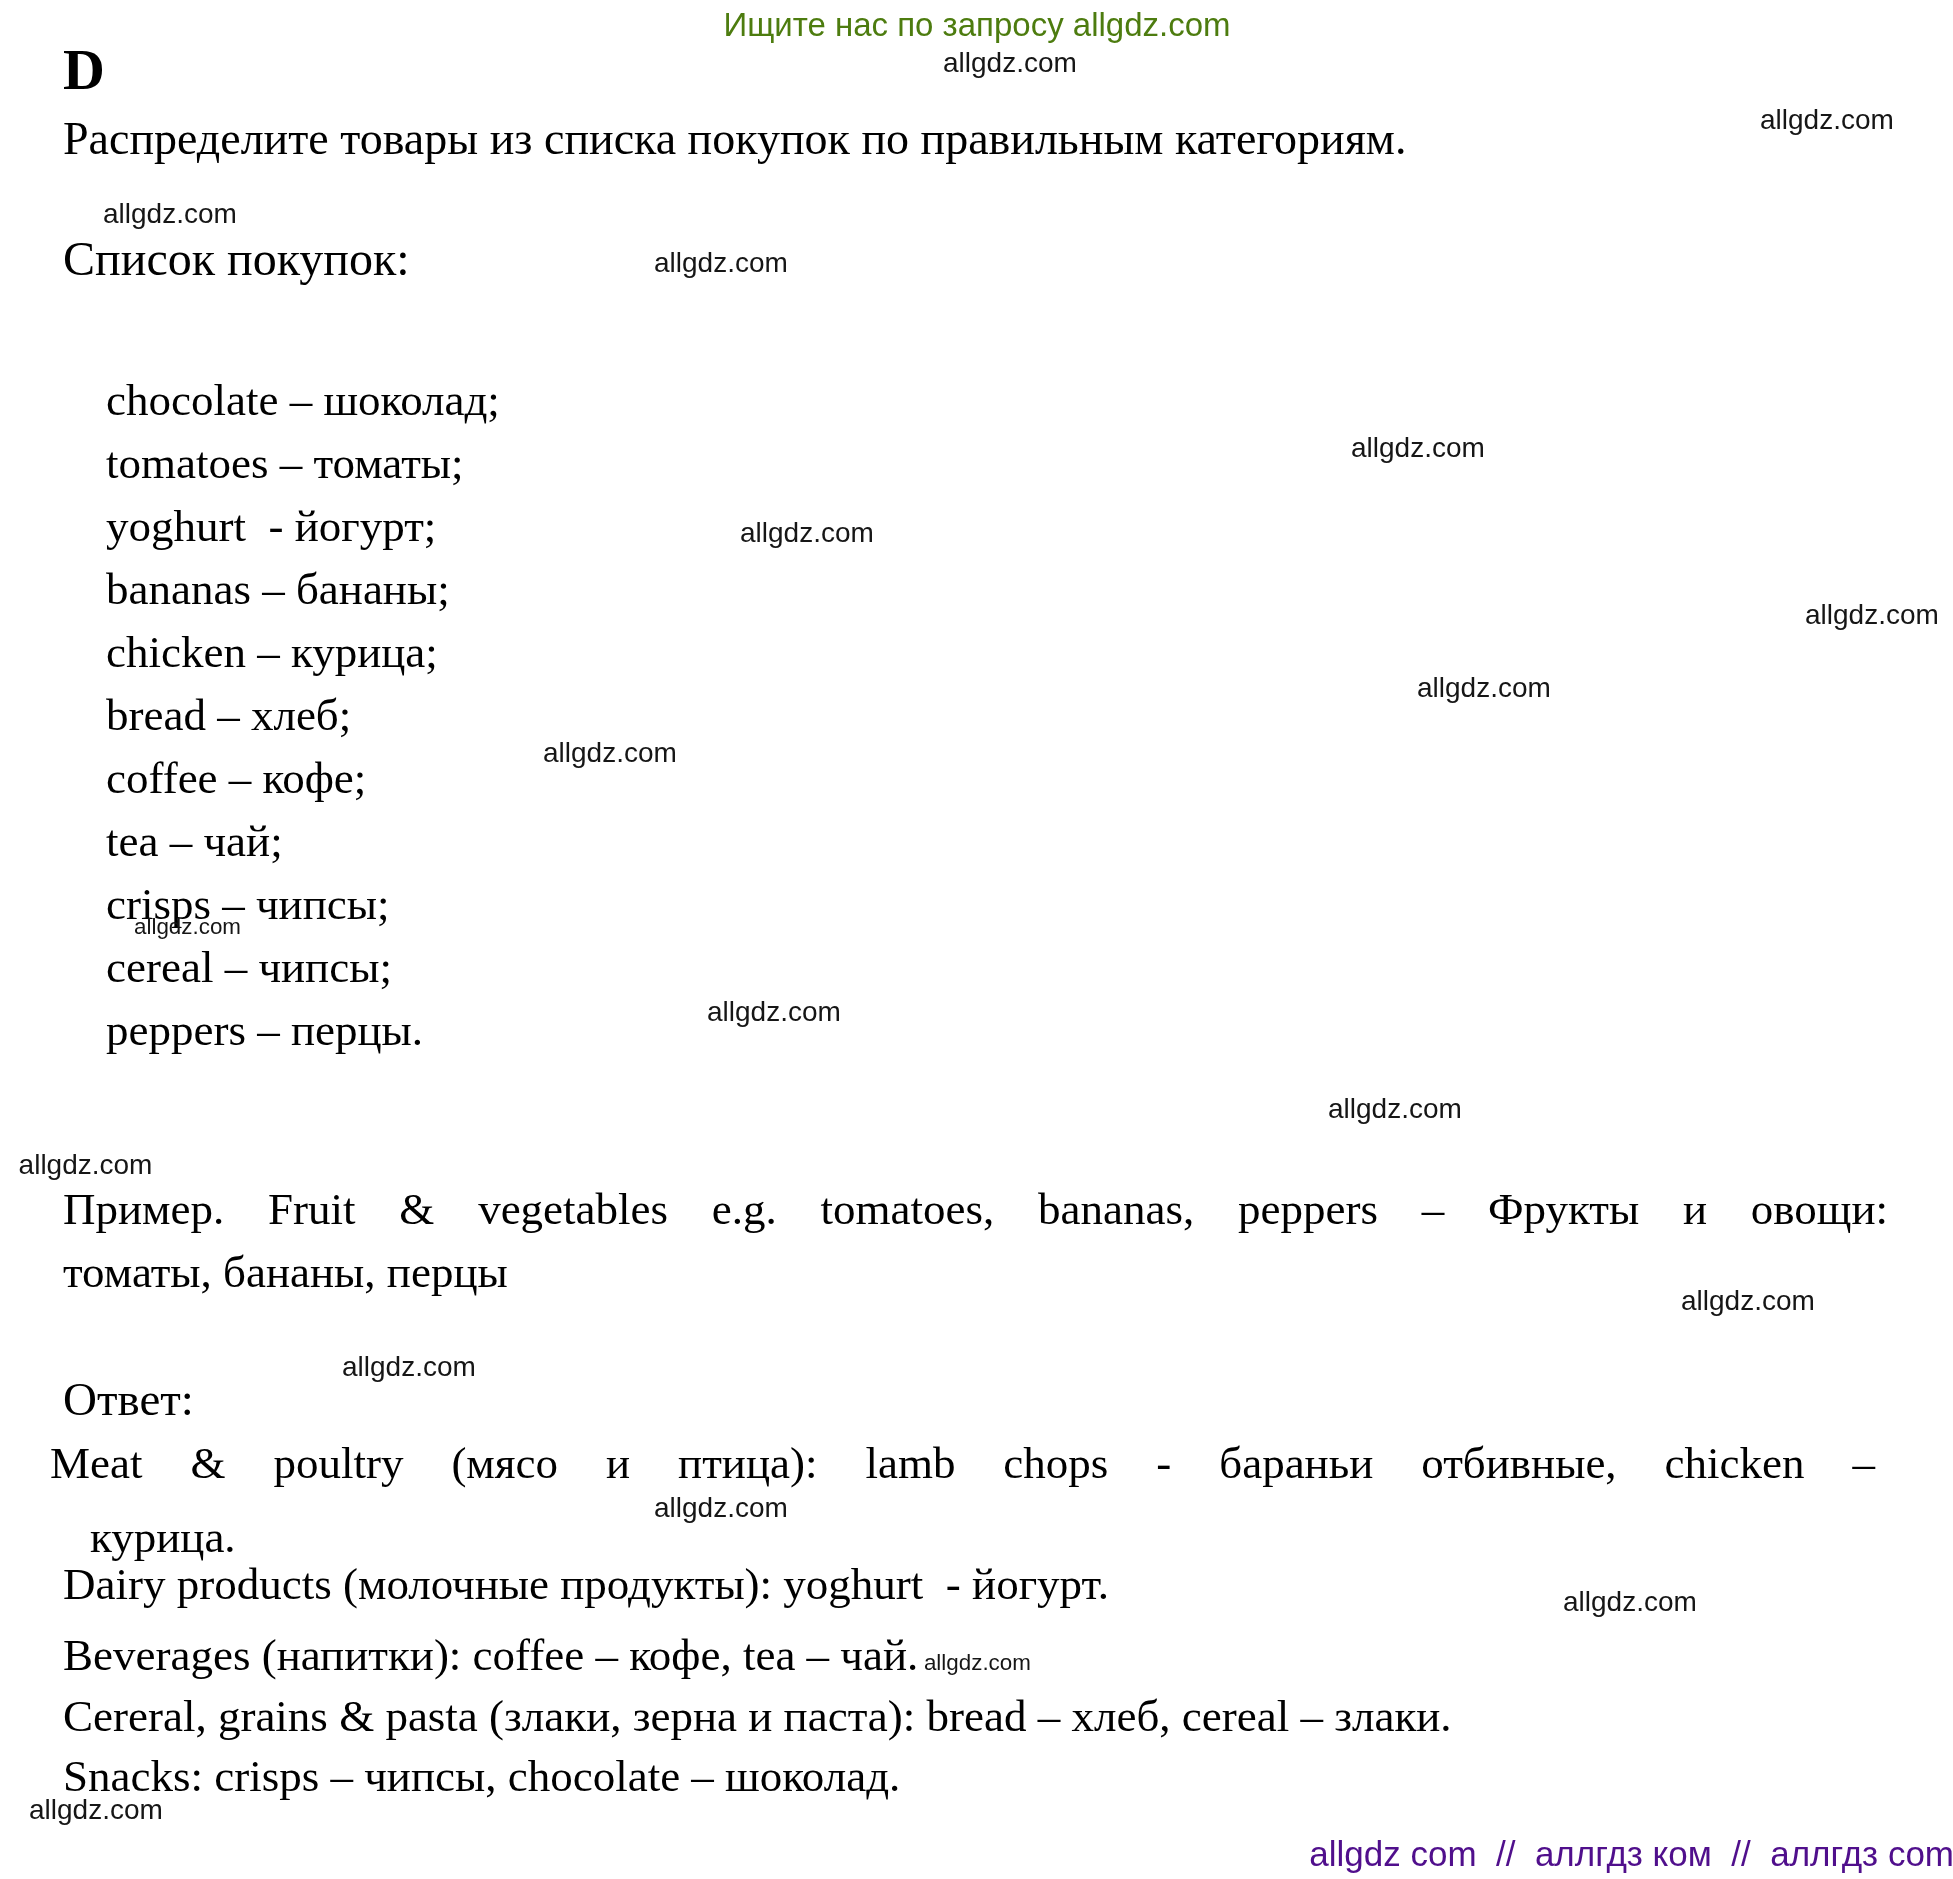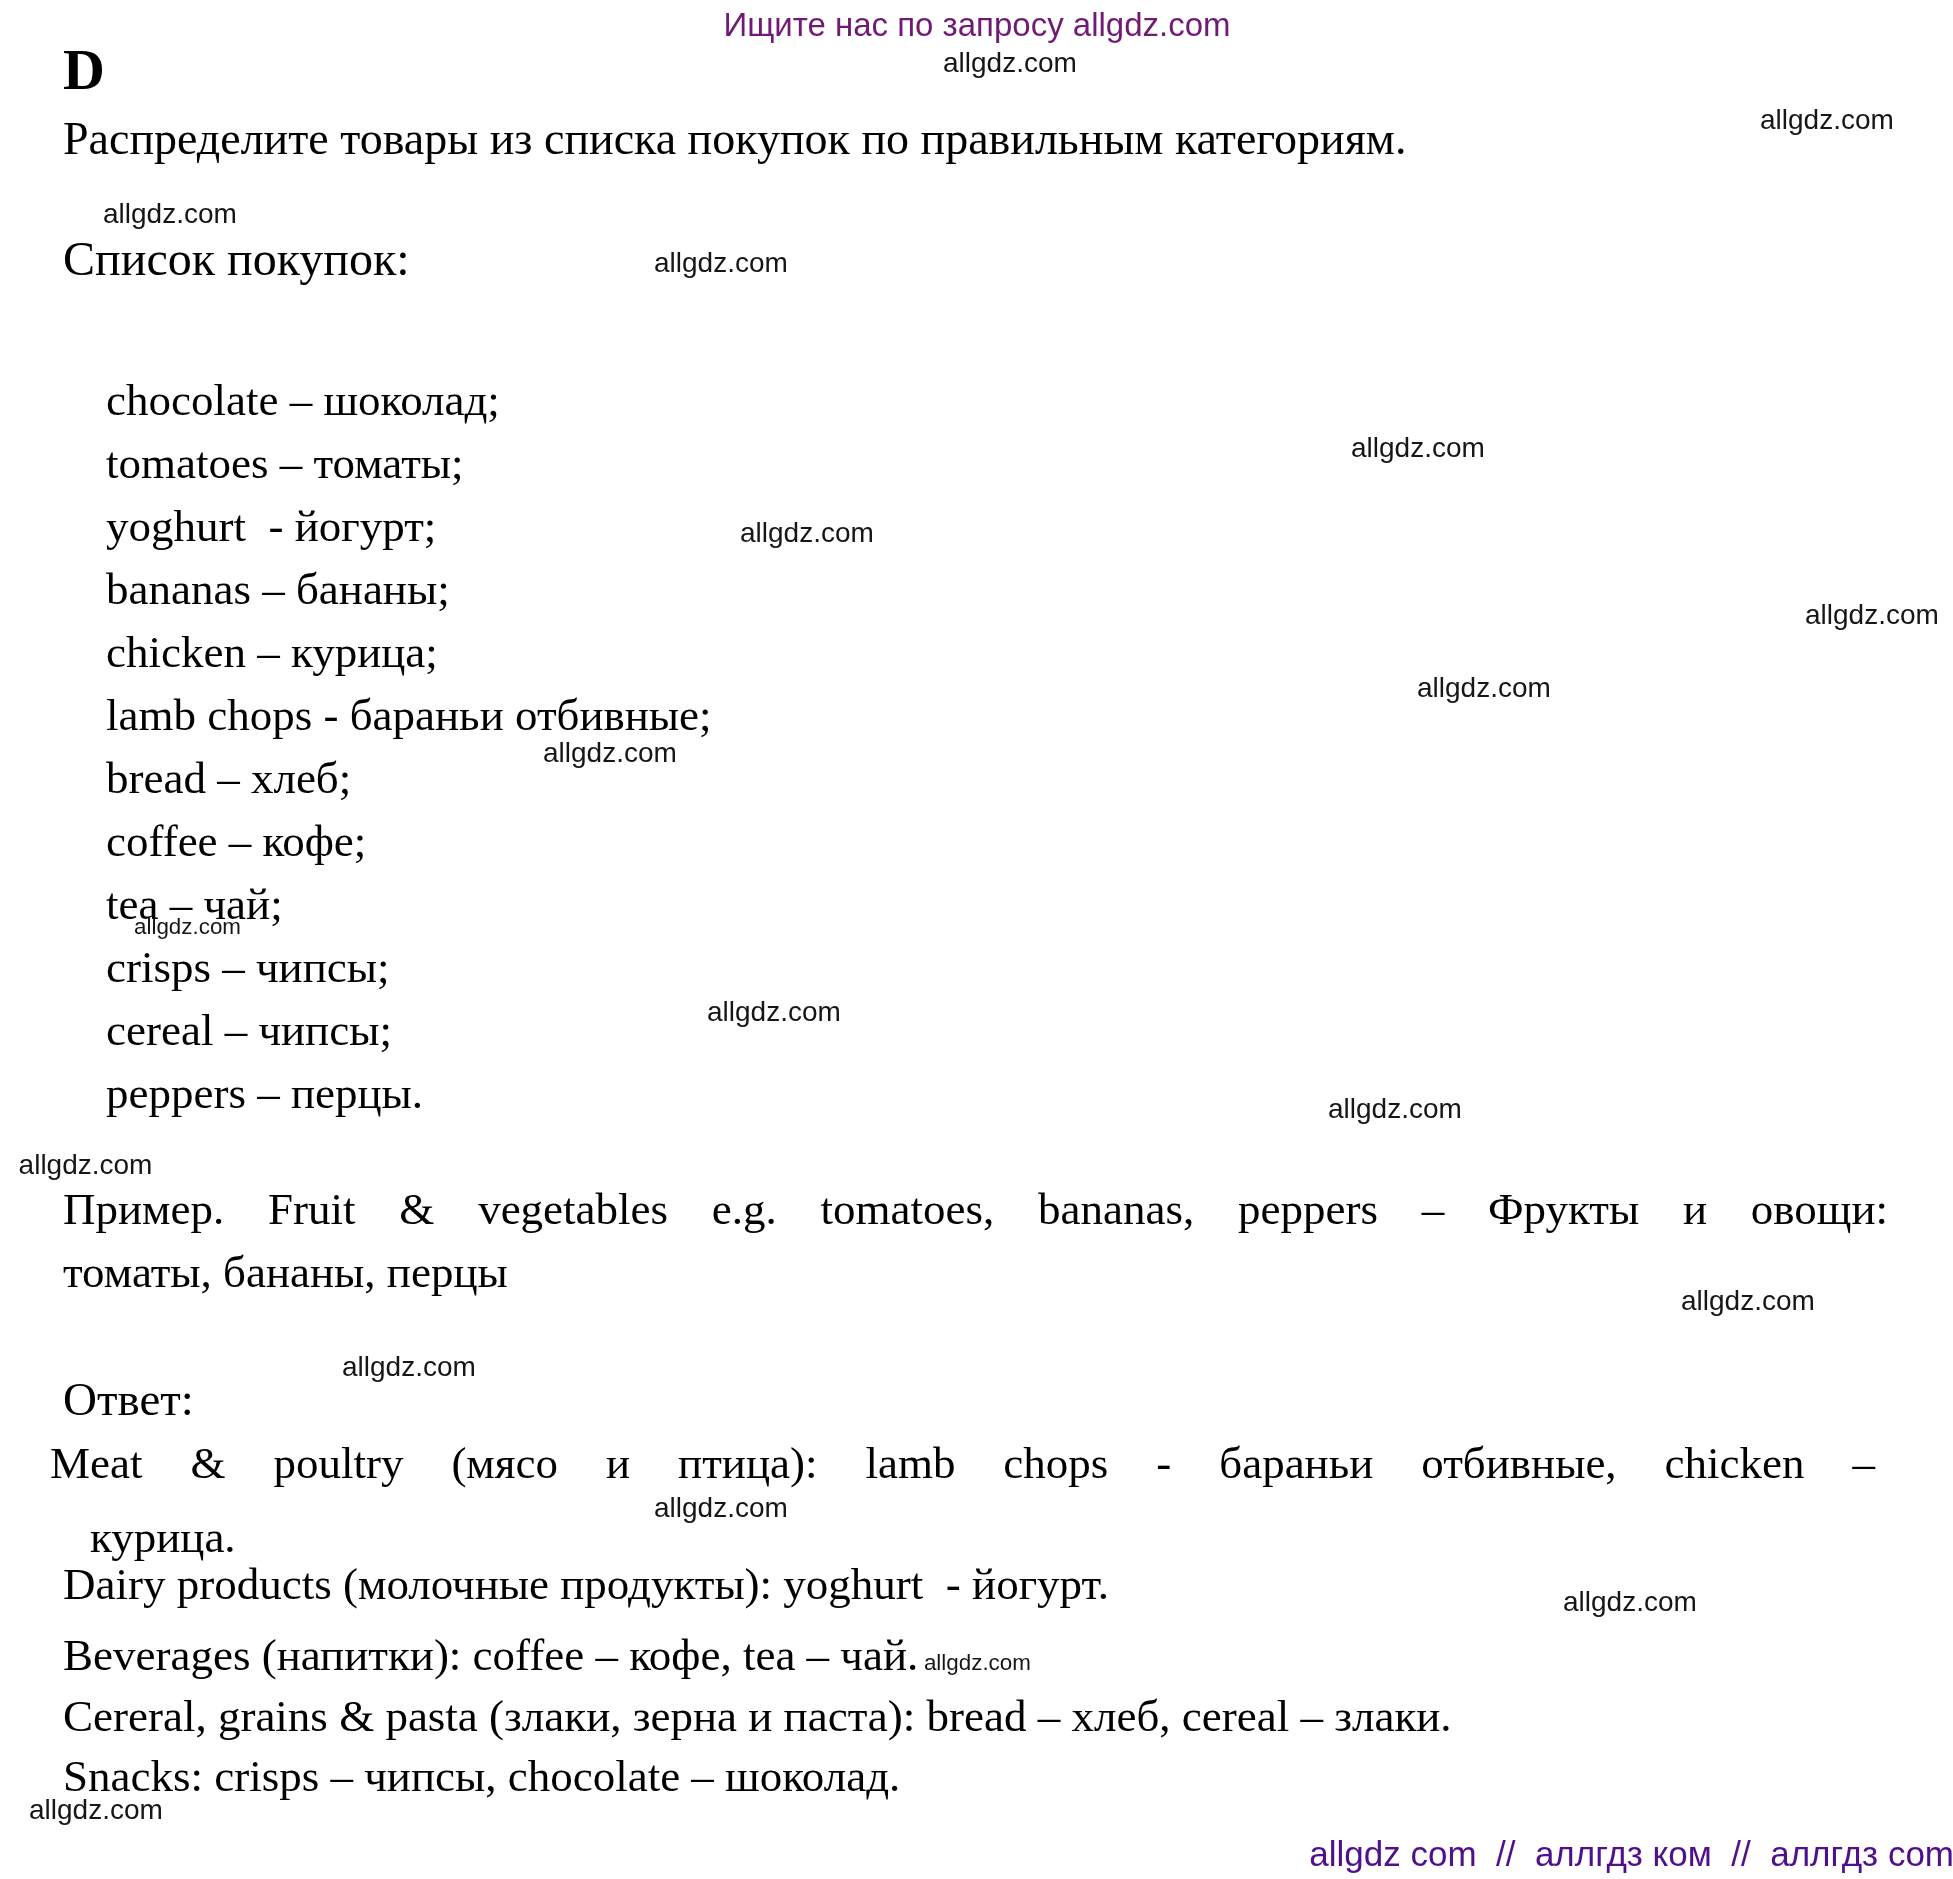--- a/index.html
+++ b/index.html
@@ -26,21 +26,21 @@
     color:#161616;
     vertical-align:baseline;
     margin-left:5.6px;
   }
   
   .promo {
     position:absolute; left:0; right:0; top:7.5px;
     text-align:center;
     font-family:"Liberation Sans", sans-serif;
     font-size:33px; line-height:1;
-    color:#701a75;
+    color:#4d7c0f;
   }
   
   .serif-line {
     position:absolute;
     font-size:45px; line-height:1.2;
     white-space:pre;
   }
   .letter-d {
     position:absolute; left:63px; top:41px;
     font-size:58px; font-weight:bold; line-height:1;
@@ -92,21 +92,20 @@
   <div class="wm" style="left:103px; top:199px;">allgdz.com</div>
   <div class="list-heading">Список покупок:</div>
   <div class="wm" style="left:654px; top:248px;">allgdz.com</div>
 
   <div class="shopping-list">
     <div class="list-item">chocolate – шоколад;</div>
     <div class="list-item">tomatoes – томаты;</div>
     <div class="list-item">yoghurt  - йогурт;</div>
     <div class="list-item">bananas – бананы;</div>
     <div class="list-item">chicken – курица;</div>
-    <div class="list-item">lamb chops - бараньи отбивные;</div>
     <div class="list-item">bread – хлеб;</div>
     <div class="list-item">coffee – кофе;</div>
     <div class="list-item">tea – чай;</div>
     <div class="list-item">crisps – чипсы;</div>
     <div class="list-item">cereal – чипсы;</div>
     <div class="list-item">peppers – перцы.</div>
   </div>
 
   <div class="wm" style="left:1351px; top:433px;">allgdz.com</div>
   <div class="wm" style="left:740px; top:518px;">allgdz.com</div>

